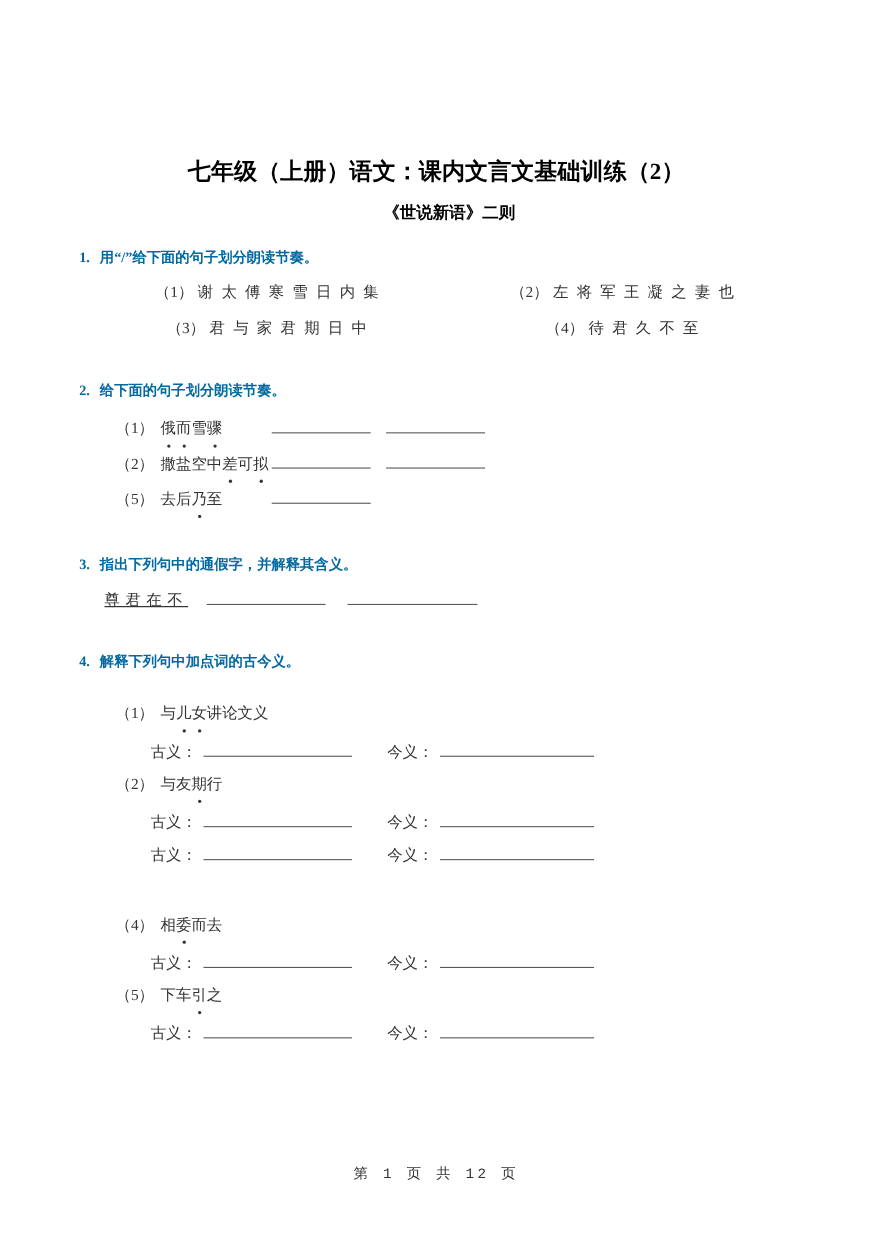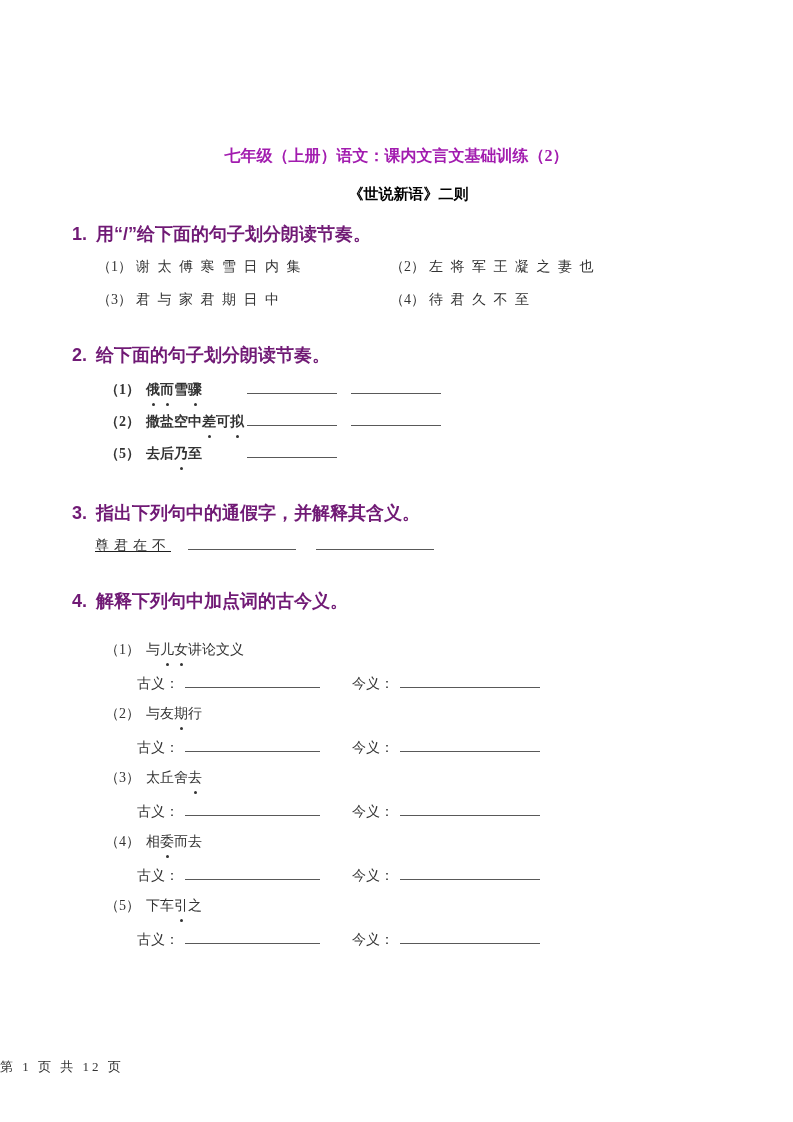--- a/index.html
+++ b/index.html
@@ -8,56 +8,56 @@
     width:793px; height:1122px;
     background:#ffffff;
     color:#1f1f1f;
     font-family:"Liberation Serif","DejaVu Serif",serif;
     font-size:14px;
     overflow:hidden;
   }
   .doc-title {
     padding-top:142px;
     text-align:center;
-    font-size:16px;
+    font-size:21px;
     line-height:28px;
     font-weight:bold;
-    color:#a21caf;
+    color:#000000;
   }
   .doc-subtitle {
     margin-top:14px;
     text-align:center;
     font-size:15px;
     line-height:20px;
     font-weight:bold;
     font-family:"Liberation Sans","DejaVu Sans",sans-serif;
     color:#000;
     padding-left:24px;
   }
   .qblock { margin-left:72px; margin-right:50px; }
   .qheader {
     font-weight:bold;
-    font-family:Liberation Sans, sans-serif;
-    font-size:18px;
+    font-family:Liberation Serif, serif;
+    font-size:13px;
     line-height:20px;
-    color:#701a75;
+    color:#0369a1;
   }
   .qheader .qnum { margin-right:9px; }
   .q1 { margin-top:20px; }
   .q1-grid {
     margin-top:12px;
     padding-left:25px;
     display:grid;
     grid-template-columns:293px auto;
     grid-row-gap:11px;
   }
-  .q1-item { line-height:22px; letter-spacing:2px; color:#333; }
+  .q1-item { line-height:22px; letter-spacing:2px; color:#333;text-align:center; }
   .q1-item .inum { letter-spacing:0; margin-right:4px; }
   .q2 { margin-top:34px; }
-  .q2-rows { margin-top:14px;font-weight:bold; }
+  .q2-rows { margin-top:14px; }
   .q2-row { padding-left:33px; height:32px; line-height:22px; white-space:nowrap; }
   .sent-label { display:inline-block; width:142px; vertical-align:baseline; color:#333; }
   .inum { margin-right:6px; color:#333; }
   .blank {
     display:inline-block;
     height:14px;
     border-bottom:1px solid #595959;
     vertical-align:baseline;
   }
   .blank.w90  { width:90px;  margin-right:14px; }
@@ -83,23 +83,25 @@
     left:50%; bottom:-5px;
     width:3px; height:3px;
     margin-left:-1.5px;
     border-radius:50%;
     background:#333;
   }
   .page-footer {
     position:absolute;
     left:0; right:0;
     top:1058px;
+    text-align:center;
     font-size:13px;
     color:#333;
     letter-spacing:3px;
+    font-family:Liberation Mono, monospace;
   }
 </style>
 </head>
 <body>
 
 <div class="page">
 
   <div class="doc-title">七年级（上册）语文：课内文言文基础训练（2）</div>
   <div class="doc-subtitle">《世说新语》二则</div>
 
@@ -163,21 +165,20 @@
       </div>
 
       <div class="q4-group">
         <div class="q4-sent"><span class="inum">（2）</span><span><span class="emch">与</span><span class="emch">友</span><span class="emch em">期</span><span class="emch">行</span></span></div>
         <div class="q4-meanings">
           <span class="mean-label">古义：</span><span class="blank w135"></span><span class="gap32"></span><span class="mean-label">今义：</span><span class="blank w140"></span>
         </div>
       </div>
 
       <div class="q4-group">
-        <div class="q4-sent"><span class="inum">（3）</span><span><span class="emch">太</span><span class="emch">丘</span><span class="emch">舍</span><span class="emch em">去</span></span></div>
         <div class="q4-meanings">
           <span class="mean-label">古义：</span><span class="blank w135"></span><span class="gap32"></span><span class="mean-label">今义：</span><span class="blank w140"></span>
         </div>
       </div>
 
       <div class="q4-group">
         <div class="q4-sent"><span class="inum">（4）</span><span><span class="emch">相</span><span class="emch em">委</span><span class="emch">而</span><span class="emch">去</span></span></div>
         <div class="q4-meanings">
           <span class="mean-label">古义：</span><span class="blank w135"></span><span class="gap32"></span><span class="mean-label">今义：</span><span class="blank w140"></span>
         </div>

